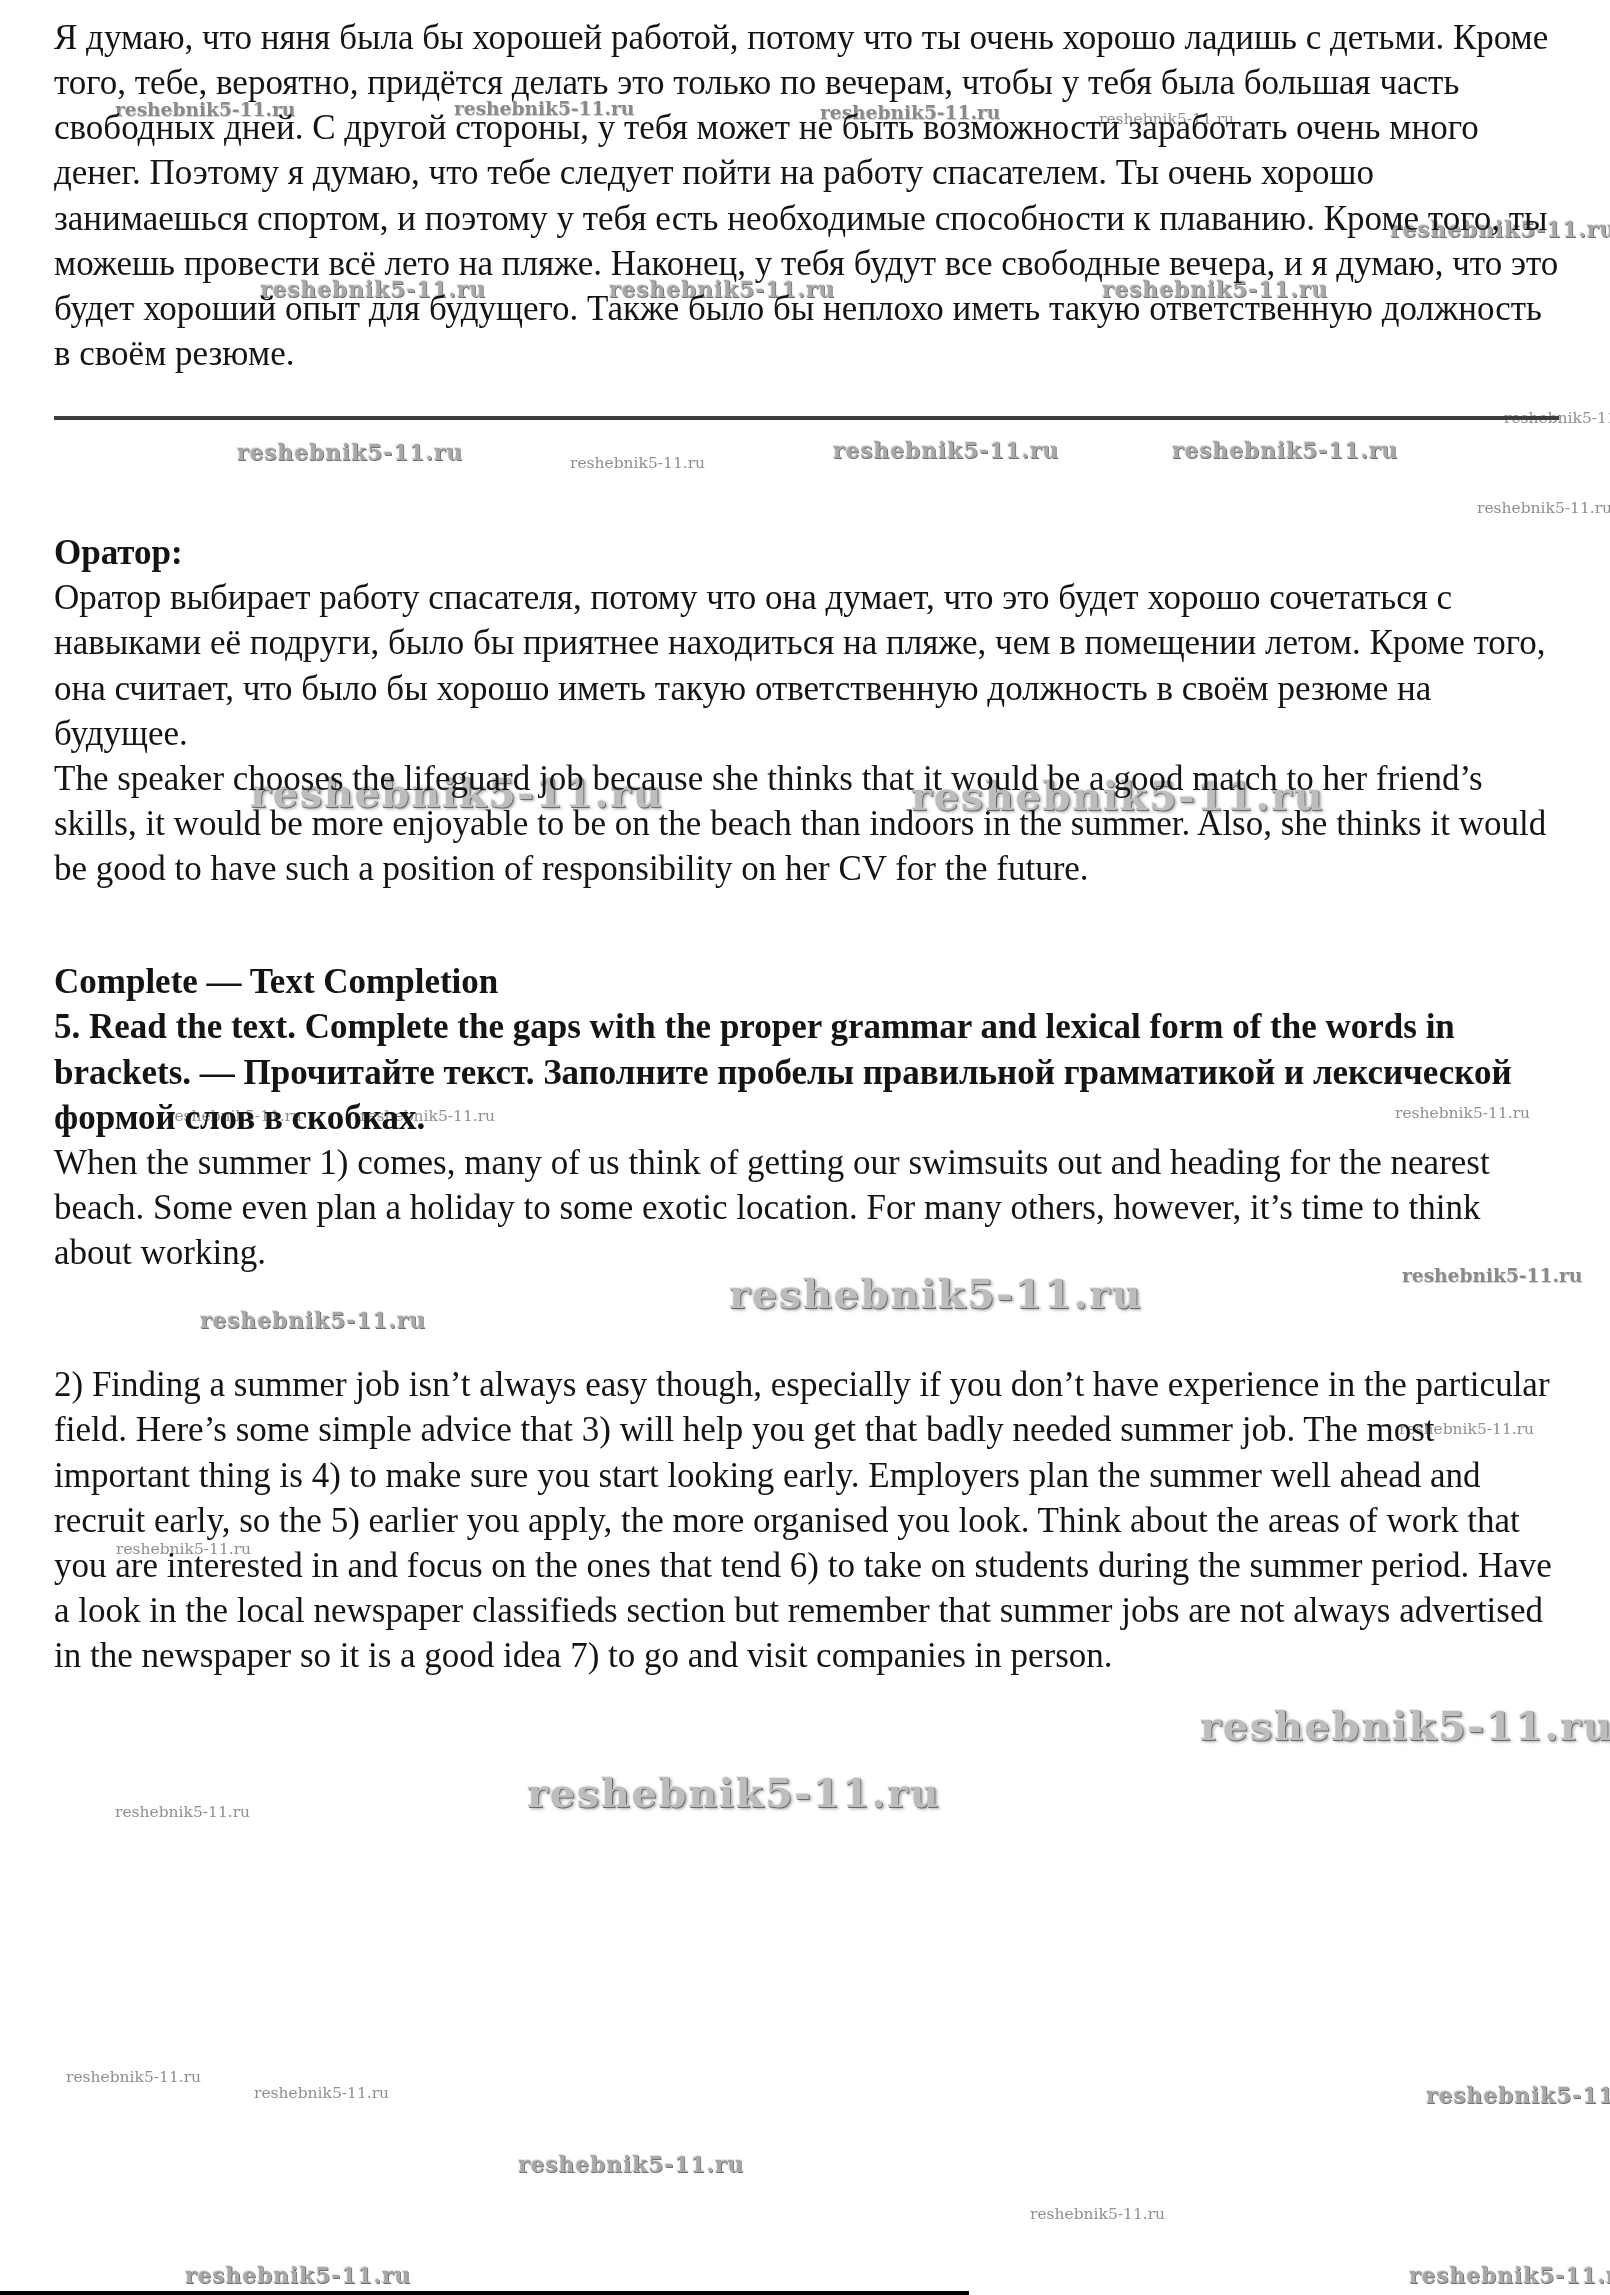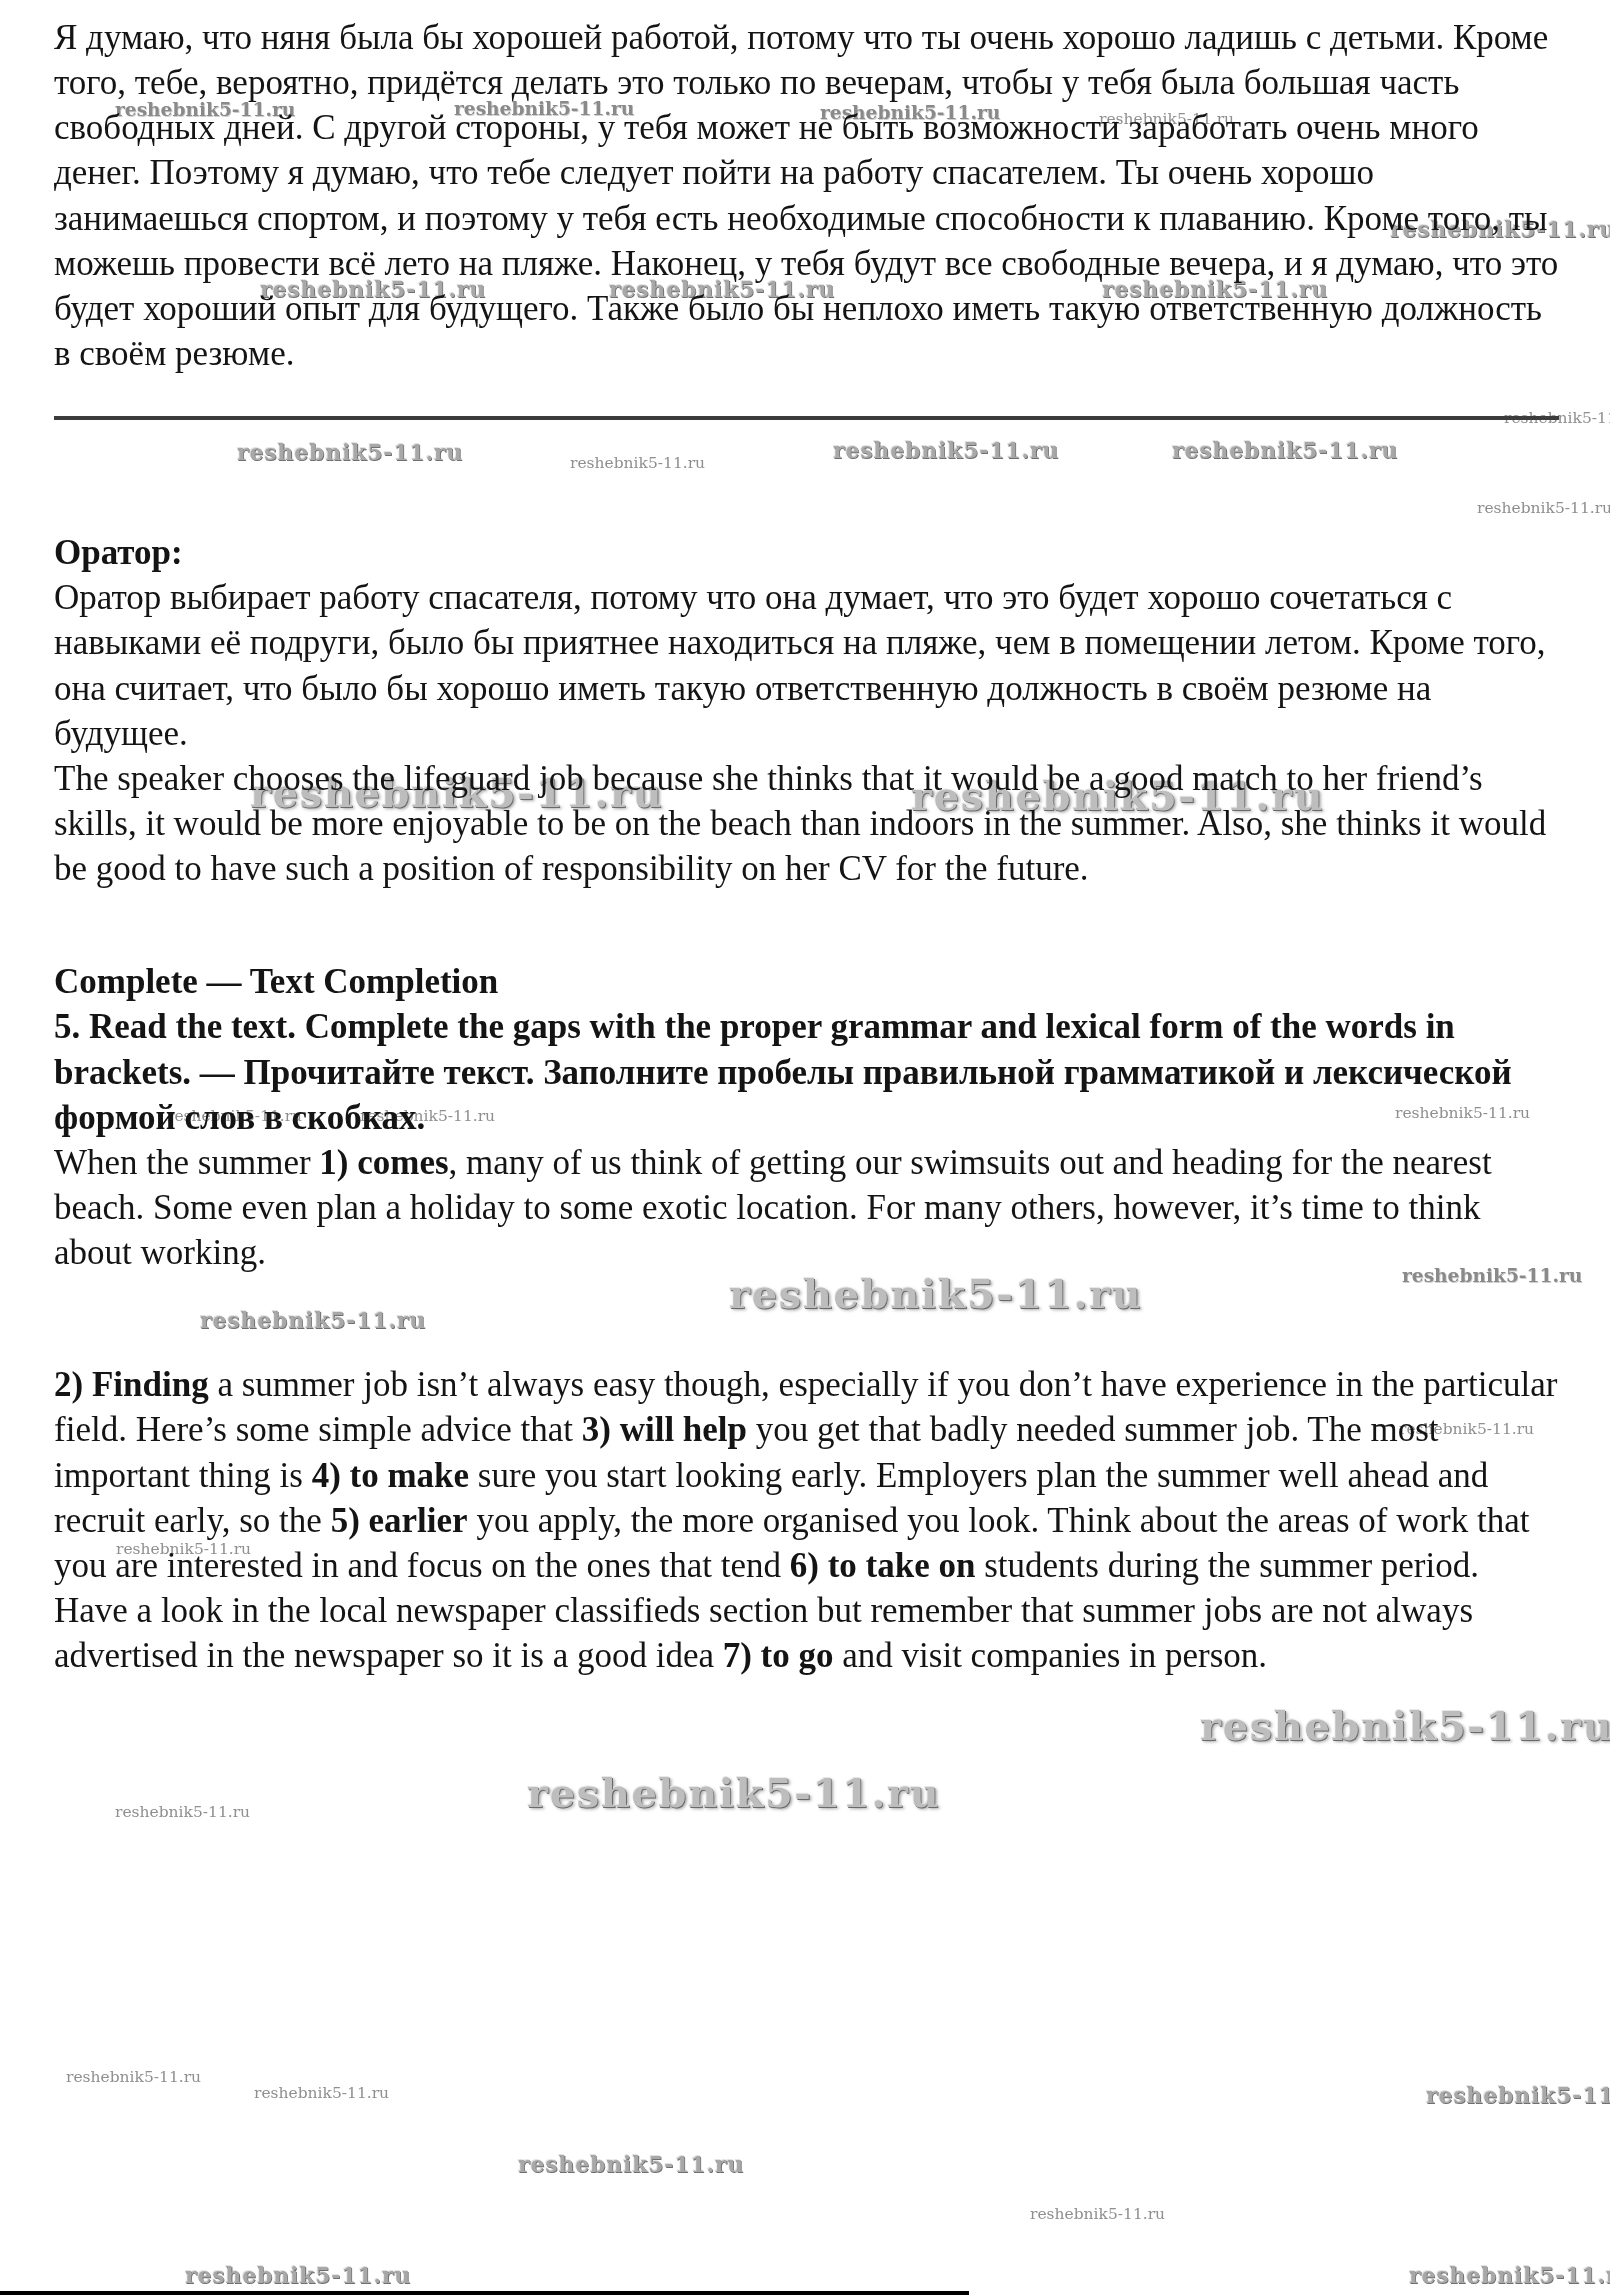--- a/index.html
+++ b/index.html
@@ -12,21 +12,21 @@
     overflow:hidden;
   }
   .content {
     position:relative;
     z-index:1;
     padding:15px 51px 0 54px;
     font-size:35px;
     line-height:1.29;
   }
   .content p { margin:0; }
-  b { font-weight:bold;text-align:center; }
+  b { font-weight:normal;text-align:center; }
   .divider {
     border:none;
     border-top:4.7px solid #3c3c3c;
     margin:40px 0 0 0;
     width:100%;
   }
   .answer-label { margin-top:110px !important; font-weight:bold; }
   .heading { font-weight:bold; }
   .grammar-heading { margin-top:68px !important; }
   .text-part2 { margin-top:87px !important; }

